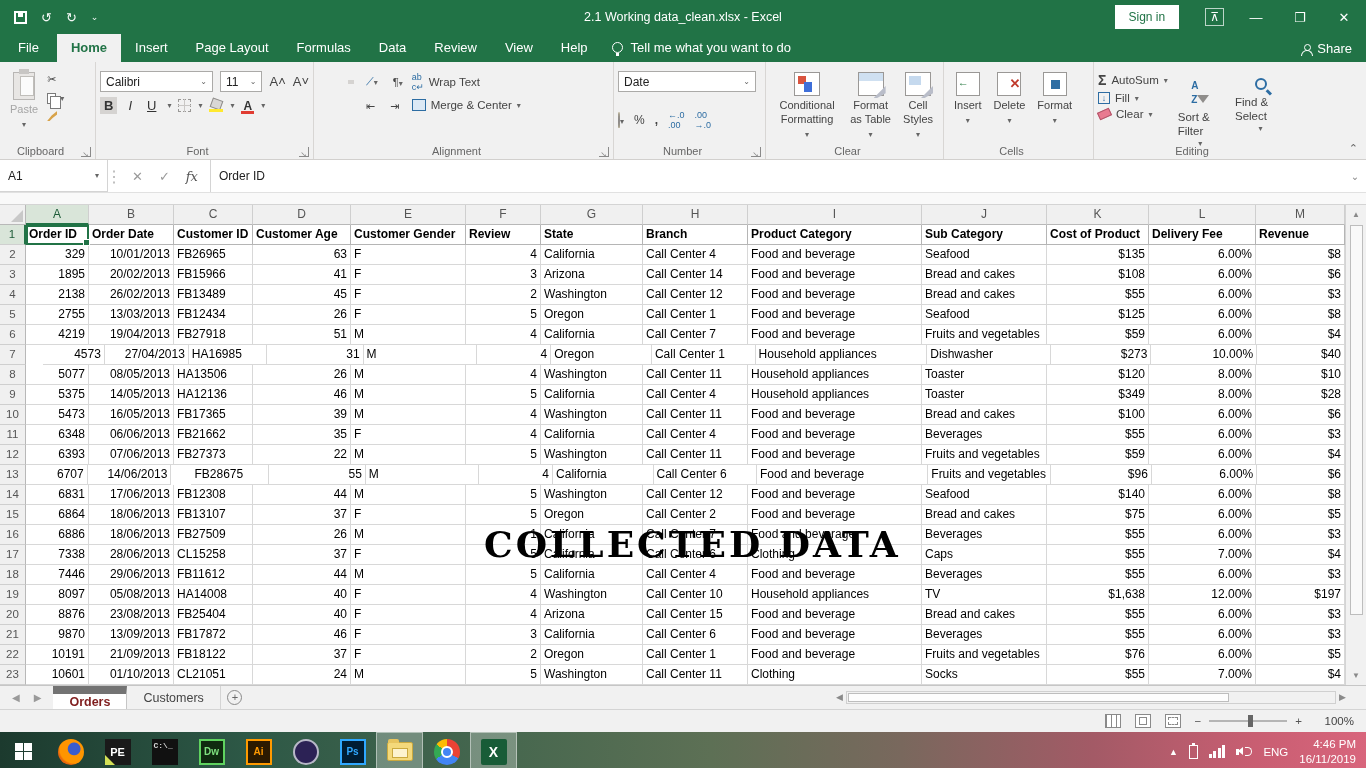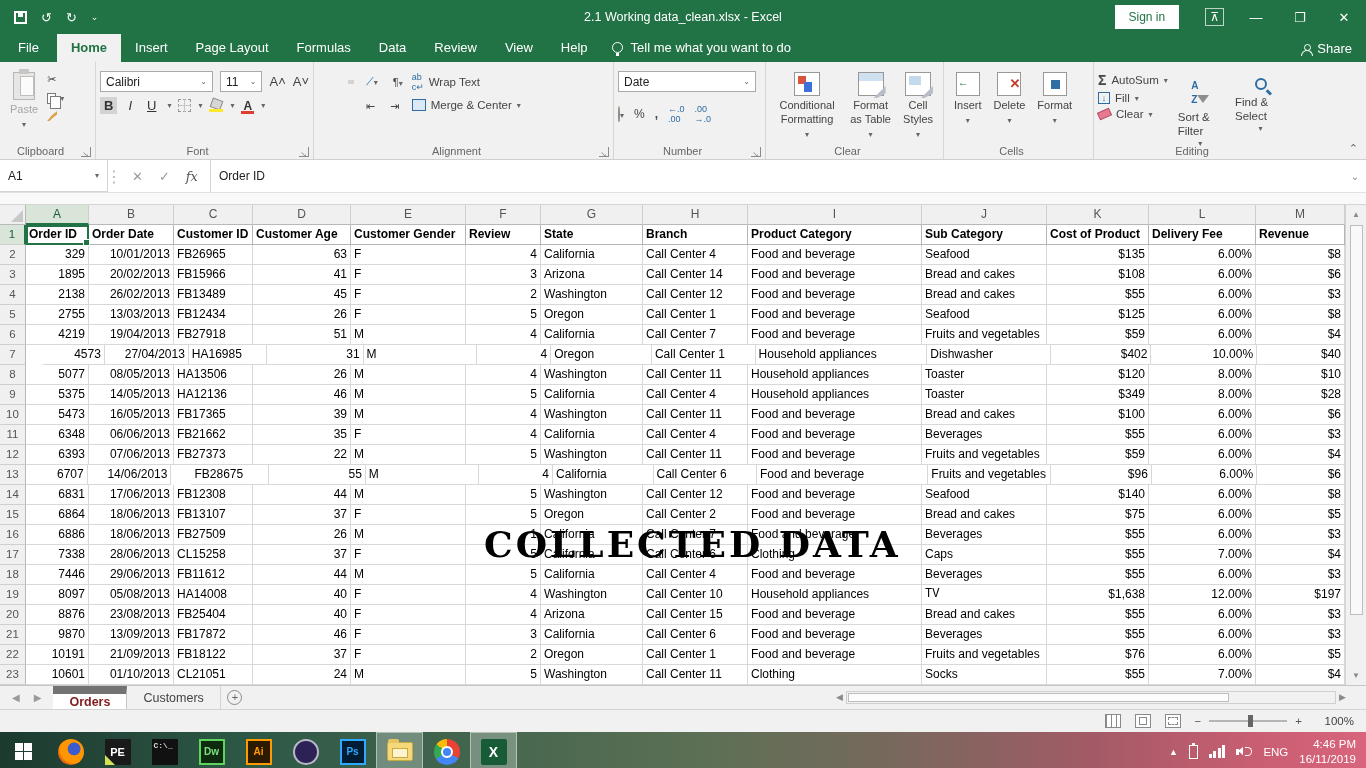--- a/index.html
+++ b/index.html
@@ -74,21 +74,21 @@
   .algrp { display:flex; flex-direction:column; gap:8px; padding-top:7px; }
   .lines { width:15px; height:11px; background:repeating-linear-gradient(#6a6866 0 1.5px, transparent 1.5px 4px); }
   .alrow { display:flex; gap:9px; align-items:center; }
   .albtn { padding:2px 3px; }
   .albtn.active { background:#d5d3d1; }
   .wrapmerge { display:flex; flex-direction:column; gap:7px; padding:6px 2px 0 6px; font-size:11.5px; }
   .wm { display:flex; gap:5px; align-items:center; }
   .wm-ic { width:14px; height:12px; border:1px solid #2d6da3; background:#dce9f5; }
 
   
-  .numgrp { display:flex; flex-direction:column; gap:12px; padding-top:5px; width:138px; }
+  .numgrp { display:flex; flex-direction:column; gap:18px; padding-top:5px; width:138px; }
   .numrow { display:flex; gap:10px; align-items:center; font-size:12px; }
   .coin { width:14px; height:12px; border-radius:50% 50% 40% 40%; background:#e8d28a; border:1px solid #8f8d8b; }
 
   
   .grid-ic { width:26px; height:24px; background:#fff; border:1px solid #9a9896; position:relative; }
   .grid-ic.cf:before { content:""; position:absolute; left:3px; top:3px; width:8px; height:8px; background:#d9543f; }
   .grid-ic.cf:after { content:""; position:absolute; left:9px; top:9px; width:8px; height:10px; background:#3f6fd9; }
   .grid-ic.fat { background:linear-gradient(#cfe0f1 0 8px, #fff 8px); }
   .grid-ic.fat:after, .grid-ic.cs:after { content:""; position:absolute; right:-3px; bottom:-3px; width:12px; height:12px; background:#b9bdc9; clip-path:polygon(0 100%,100% 0,100% 60%,30% 100%); }
   .grid-ic.cs { background:#fff; } .grid-ic.cs:before { content:""; position:absolute; left:3px; top:3px; width:12px; height:9px; background:#c5d9ee; }
@@ -555,21 +555,21 @@
         <div class="cell ar" style="width: 63px; margin-left: 17px;">4573</div>
         <div class="cell ar" style="width: 85px;">27/04/2013</div>
         <div class="cell al" style="width: 79px;">HA16985</div>
         <div class="cell ar" style="width: 98px;">31</div>
         <div class="cell al" style="width: 115px;">M</div>
         <div class="cell ar" style="width: 75px;">4</div>
         <div class="cell al" style="width: 102px;">Oregon</div>
         <div class="cell al" style="width: 105px;">Call Center 1</div>
         <div class="cell al" style="width: 174px;">Household appliances</div>
         <div class="cell al" style="width: 125px;">Dishwasher</div>
-        <div class="cell ar" style="width: 102px;">$402</div>
+        <div class="cell ar" style="width: 102px;">$273</div>
         <div class="cell ar" style="width: 107px;">10.00%</div>
         <div class="cell ar" style="width: 89px;">$40</div>
       </div>
       <div class="grow-row">
         <div class="rowhdr">8</div>
         <div class="cell ar" style="width: 63px;">5077</div>
         <div class="cell ar" style="width: 85px;">08/05/2013</div>
         <div class="cell al" style="width: 79px;">HA13506</div>
         <div class="cell ar" style="width: 98px;">26</div>
         <div class="cell al" style="width: 115px;">M</div>
@@ -746,21 +746,21 @@
         <div class="rowhdr">19</div>
         <div class="cell ar" style="width: 63px;">8097</div>
         <div class="cell ar" style="width: 85px;">05/08/2013</div>
         <div class="cell al" style="width: 79px;">HA14008</div>
         <div class="cell ar" style="width: 98px;">40</div>
         <div class="cell al" style="width: 115px;">F</div>
         <div class="cell ar" style="width: 75px;">4</div>
         <div class="cell al" style="width: 102px;">Washington</div>
         <div class="cell al" style="width: 105px;">Call Center 10</div>
         <div class="cell al" style="width: 174px;">Household appliances</div>
-        <div class="cell al" style="width: 125px; font-family: Liberation Mono, monospace;">TV</div>
+        <div class="cell al" style="width: 125px;">TV</div>
         <div class="cell ar" style="width: 102px;">$1,638</div>
         <div class="cell ar" style="width: 107px;">12.00%</div>
         <div class="cell ar" style="width: 89px;">$197</div>
       </div>
       <div class="grow-row">
         <div class="rowhdr">20</div>
         <div class="cell ar" style="width: 63px;">8876</div>
         <div class="cell ar" style="width: 85px;">23/08/2013</div>
         <div class="cell al" style="width: 79px;">FB25404</div>
         <div class="cell ar" style="width: 98px;">40</div>

